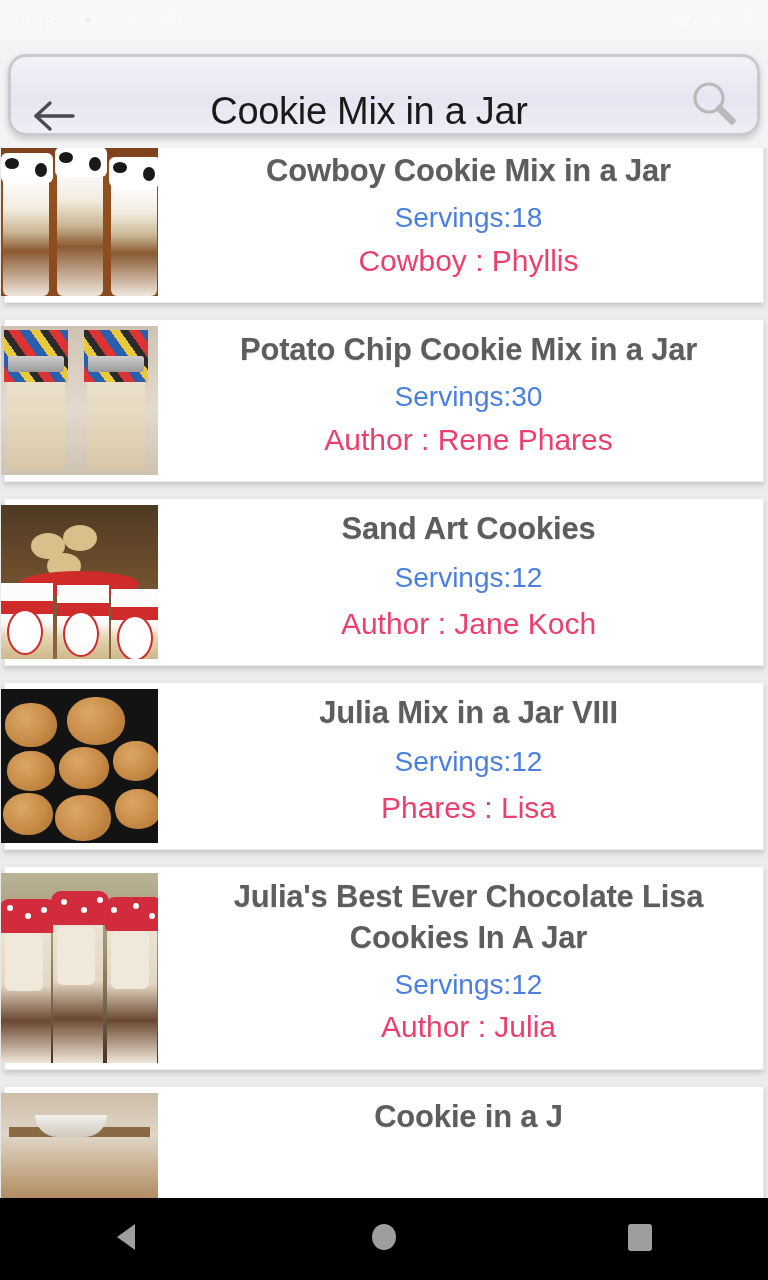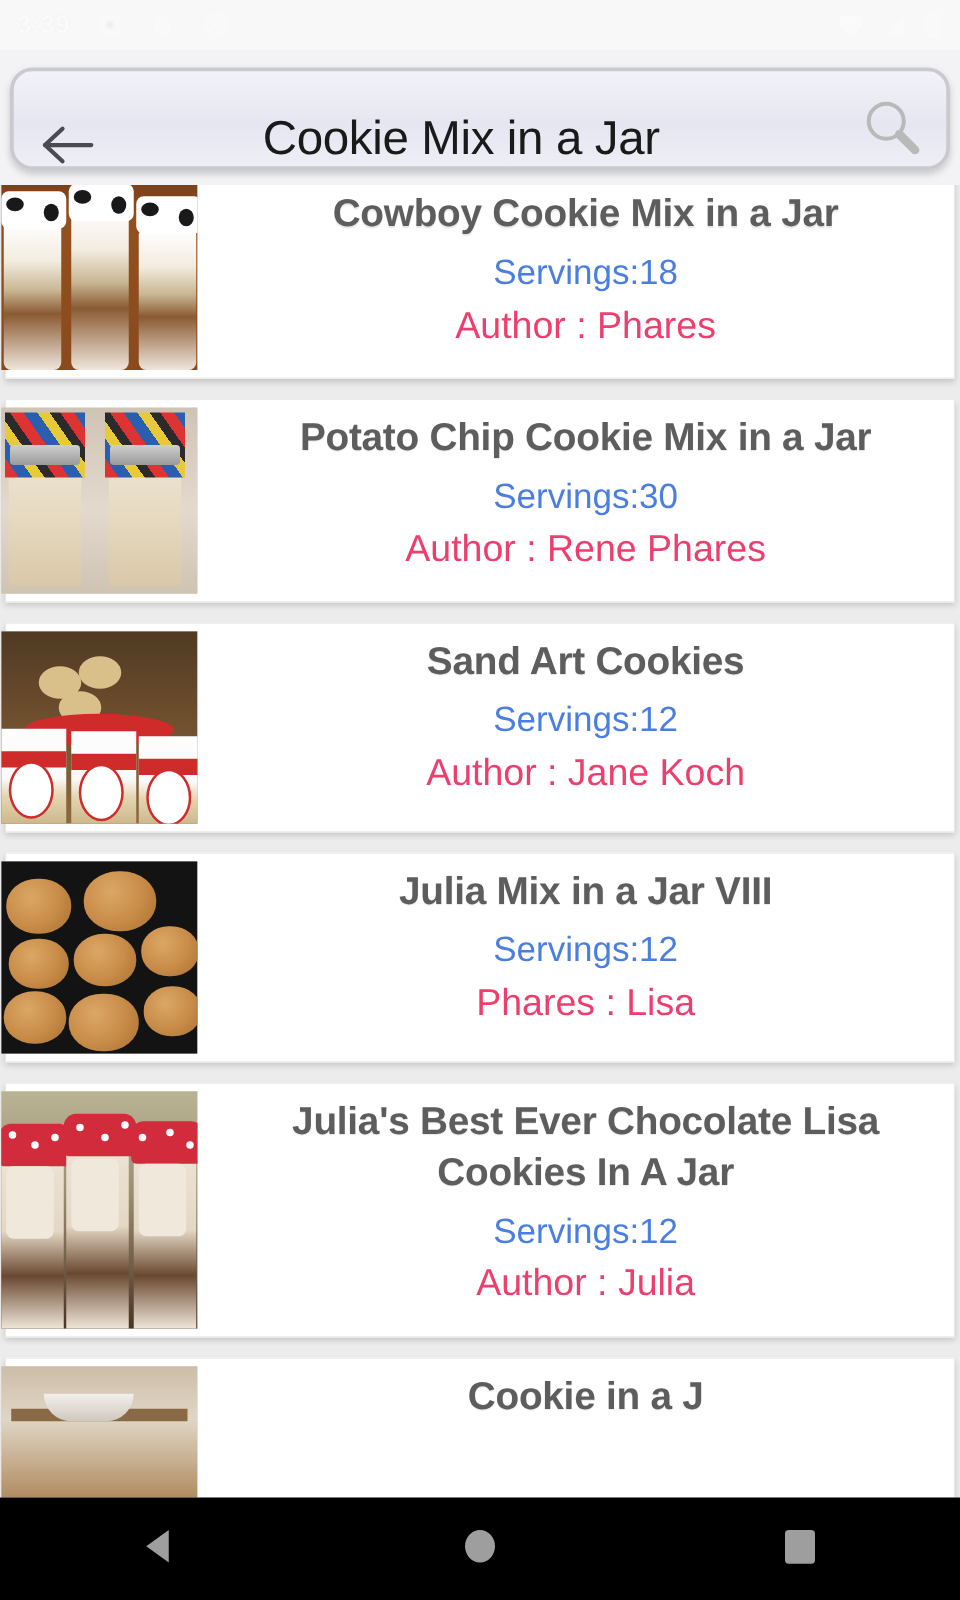--- a/index.html
+++ b/index.html
@@ -67,21 +67,21 @@
     display:flex; align-items:stretch; min-height:150px;
     cursor:pointer;
   }
   .card:first-child{ margin-top:0; }
   .thumb{
     width:157px; flex:0 0 157px; background:#d8cfc4;
     position:relative; overflow:hidden; margin:6px 0 6px -4px;
   }
   .card-body{
     flex:1; display:flex; flex-direction:column;
-    align-items:center; justify-content:flex-start;
+    align-items:center; justify-content:space-between;
     padding:10px 14px 20px 14px; text-align:center;margin-left:16px;
   }
   .r-title{
     font-size:31px; font-weight:bold; color:#5d5d5d;
     line-height:1.32; letter-spacing:-0.2px;
     text-shadow:0 1px 1px rgba(0,0,0,0.10);
     margin-bottom:6px;
   }
   .r-serv{
     font-size:28px; color:#4a7fe0; line-height:1.45;
@@ -225,21 +225,21 @@
           <div class="lid" style="left:0px;  top:6px;"></div>
           <div class="jar" style="left:56px; height:130px;"></div>
           <div class="lid" style="left:54px; top:0px;"></div>
           <div class="jar" style="left:110px;height:112px;"></div>
           <div class="lid" style="left:108px;top:10px;"></div>
         </div>
       </div>
       <div class="card-body">
         <div class="r-title">Cowboy Cookie Mix in a Jar</div>
         <div class="r-serv">Servings:18</div>
-        <div class="r-auth">Author : Phares</div>
+        <div class="r-auth">Cowboy : Phyllis</div>
       </div>
     </div>
 
     <div class="card" style="min-height:160px;">
       <div class="thumb">
         <div class="art art-potato">
           <div class="jar" style="left:6px;  height:118px;"></div>
           <div class="wrap" style="left:3px;  top:4px;"></div>
           <div class="mcap" style="left:7px;  top:30px;"></div>
           <div class="jar" style="left:86px; height:118px;"></div>

